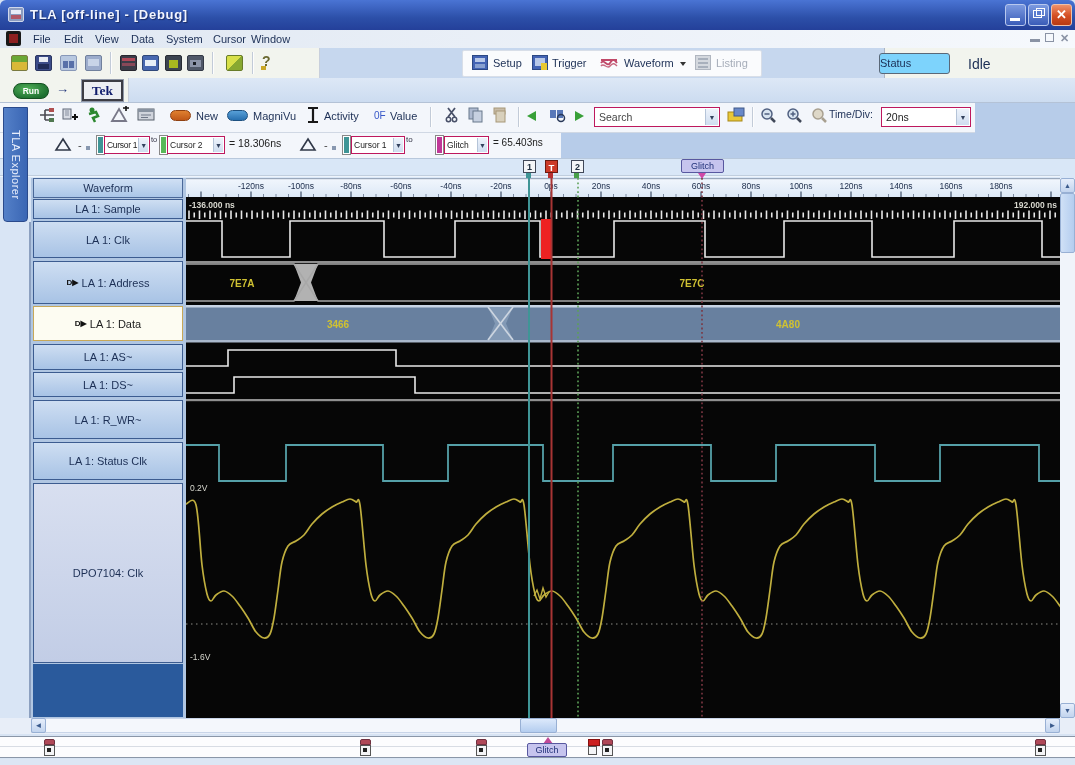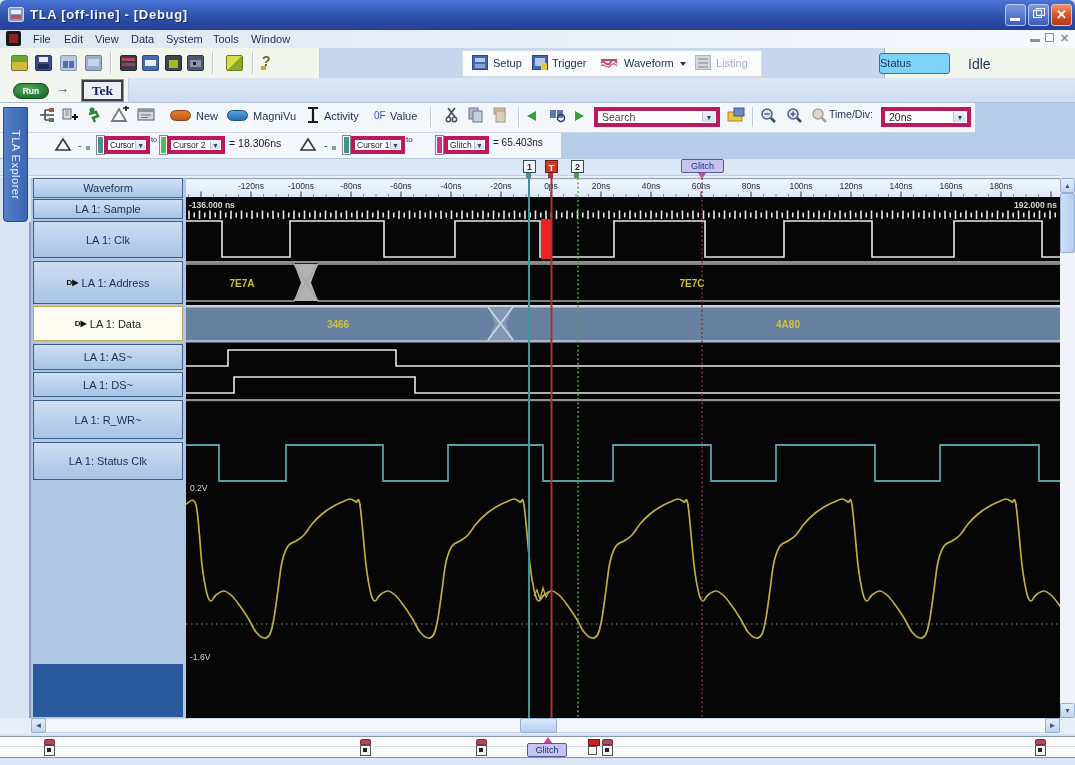--- a/index.html
+++ b/index.html
@@ -1,18 +1,18 @@
 <!DOCTYPE html>
 <html><head><meta charset="utf-8"><style>
 *{margin:0;padding:0;box-sizing:border-box}
 body{width:1075px;height:765px;overflow:hidden;font-family:"Liberation Sans",sans-serif}
 #w{position:relative;width:1075px;height:765px;background:#d7e3f3;overflow:hidden}
 .abs{position:absolute}
 .navy{color:#1c2f55}
-.combo{position:absolute;background:#fff;border:4px solid #be185d;font-size:10.5px;color:#222;display:flex;align-items:center;padding-left:4px}
+.combo{position:absolute;background:#fff;border:1px solid #be185d;font-size:10.5px;color:#222;display:flex;align-items:center;padding-left:4px}
 .combo .arr{position:absolute;right:1px;top:1px;bottom:1px;width:13px;background:linear-gradient(#eef3fb,#cfddf0);border-left:1px solid #b5c4d8;display:flex;align-items:center;justify-content:center;font-size:7px;color:#33425e}
 .sep{position:absolute;width:2px;border-left:1px solid #c2cbd8;border-right:1px solid #fdfdfd}
 .ic{position:absolute;width:17px;height:16px;border-radius:2px}
 .tbtxt{position:absolute;font-size:11px;color:#1c2f55;white-space:nowrap}
 </style></head><body>
 <div id="w">
 
 <div class="abs" style="left:0;top:0;width:1075px;height:30px;background:linear-gradient(#4a74d4,#2c4fa8 60%,#24409a);border-radius:6px 6px 0 0">
   <div class="abs" style="left:8px;top:7px;width:16px;height:15px;background:#8c9cc0;border:1px solid #d0d8ec;border-radius:2px">
      <div class="abs" style="left:2px;top:2px;width:10px;height:4px;background:#e8ecf8"></div>
@@ -31,21 +31,21 @@
 
 <div class="abs" style="left:0;top:30px;width:1075px;height:18px;background:linear-gradient(90deg,#dfe7f2,#f6f9fd)">
   <div class="abs" style="left:6px;top:1px;width:15px;height:15px;background:#181818;border-radius:2px">
     <div class="abs" style="left:3px;top:3px;width:9px;height:9px;background:#8c2020"></div>
   </div>
   <div class="abs navy" style="left:33px;top:3px;font-size:11px">File</div>
   <div class="abs navy" style="left:64px;top:3px;font-size:11px">Edit</div>
   <div class="abs navy" style="left:95px;top:3px;font-size:11px">View</div>
   <div class="abs navy" style="left:131px;top:3px;font-size:11px">Data</div>
   <div class="abs navy" style="left:166px;top:3px;font-size:11px">System</div>
-  <div class="abs navy" style="left:213px;top:3px;font-size:11px">Tools</div>
+  <div class="abs navy" style="left:213px;top:3px;font-size:11px">Cursor</div>
   <div class="abs navy" style="left:251px;top:3px;font-size:11px">Window</div>
   <div class="abs navy" style="left:299px;top:20px;font-size:11px">Help</div>
   <div class="abs" style="left:1030px;top:3px;width:10px;height:9px;border-bottom:3px solid #8a93a5"></div>
   <div class="abs" style="left:1045px;top:3px;width:9px;height:9px;border:1.5px solid #8a93a5"></div>
   <div class="abs" style="left:1060px;top:2px;color:#8a93a5;font-size:11px;font-weight:bold">✕</div>
 </div>
 
 <div class="abs" style="left:0;top:48px;width:1075px;height:30px;background:#c6d7ee">
   <div class="abs" style="left:0;top:0;width:320px;height:30px;background:#f2f4ee;border-right:1px solid #c8cfdc"></div>
   <div class="abs" style="left:884px;top:0;width:191px;height:30px;background:#f2f4ee;border-left:1px solid #aab4c4"></div>
@@ -279,20 +279,23 @@
       <span>LA 1: AS~</span>
     </div>
 <div class="abs" style="left:33px;top:372px;width:150px;height:25px;background:linear-gradient(#cedef2,#a8c3e5);border:1px solid #3c5c90;color:#1c2f55;font-size:11px;display:flex;align-items:center;justify-content:center">
       <span>LA 1: DS~</span>
     </div>
 <div class="abs" style="left:33px;top:400px;width:150px;height:39px;background:linear-gradient(#cedef2,#a8c3e5);border:1px solid #3c5c90;color:#1c2f55;font-size:11px;display:flex;align-items:center;justify-content:center">
       <span>LA 1: R_WR~</span>
     </div>
 <div class="abs" style="left:33px;top:442px;width:150px;height:38px;background:linear-gradient(#cedef2,#a8c3e5);border:1px solid #3c5c90;color:#1c2f55;font-size:11px;display:flex;align-items:center;justify-content:center">
       <span>LA 1: Status Clk</span>
+    </div>
+<div class="abs" style="left:33px;top:483px;width:150px;height:180px;background:linear-gradient(#d8dff0,#c2cde6);border:1px solid #3c5c90;color:#1c2f55;font-size:11px;display:flex;align-items:center;justify-content:center">
+      <span>DPO7104: Clk</span>
     </div>
 <div class="abs" style="left:33px;top:664px;width:150px;height:53px;background:#2a5a9c"></div>
     <svg width="874" height="540" style="position:absolute;left:186px;top:178px">
 <defs>
 <linearGradient id="hdr" x1="0" y1="0" x2="0" y2="1">
 <stop offset="0" stop-color="#f2f7fd"></stop>
           <stop offset="1" stop-color="#dce8f6"></stop>
 </linearGradient>
 </defs>
 <rect x="0" y="0" width="874" height="19" fill="url(#hdr)"></rect>

